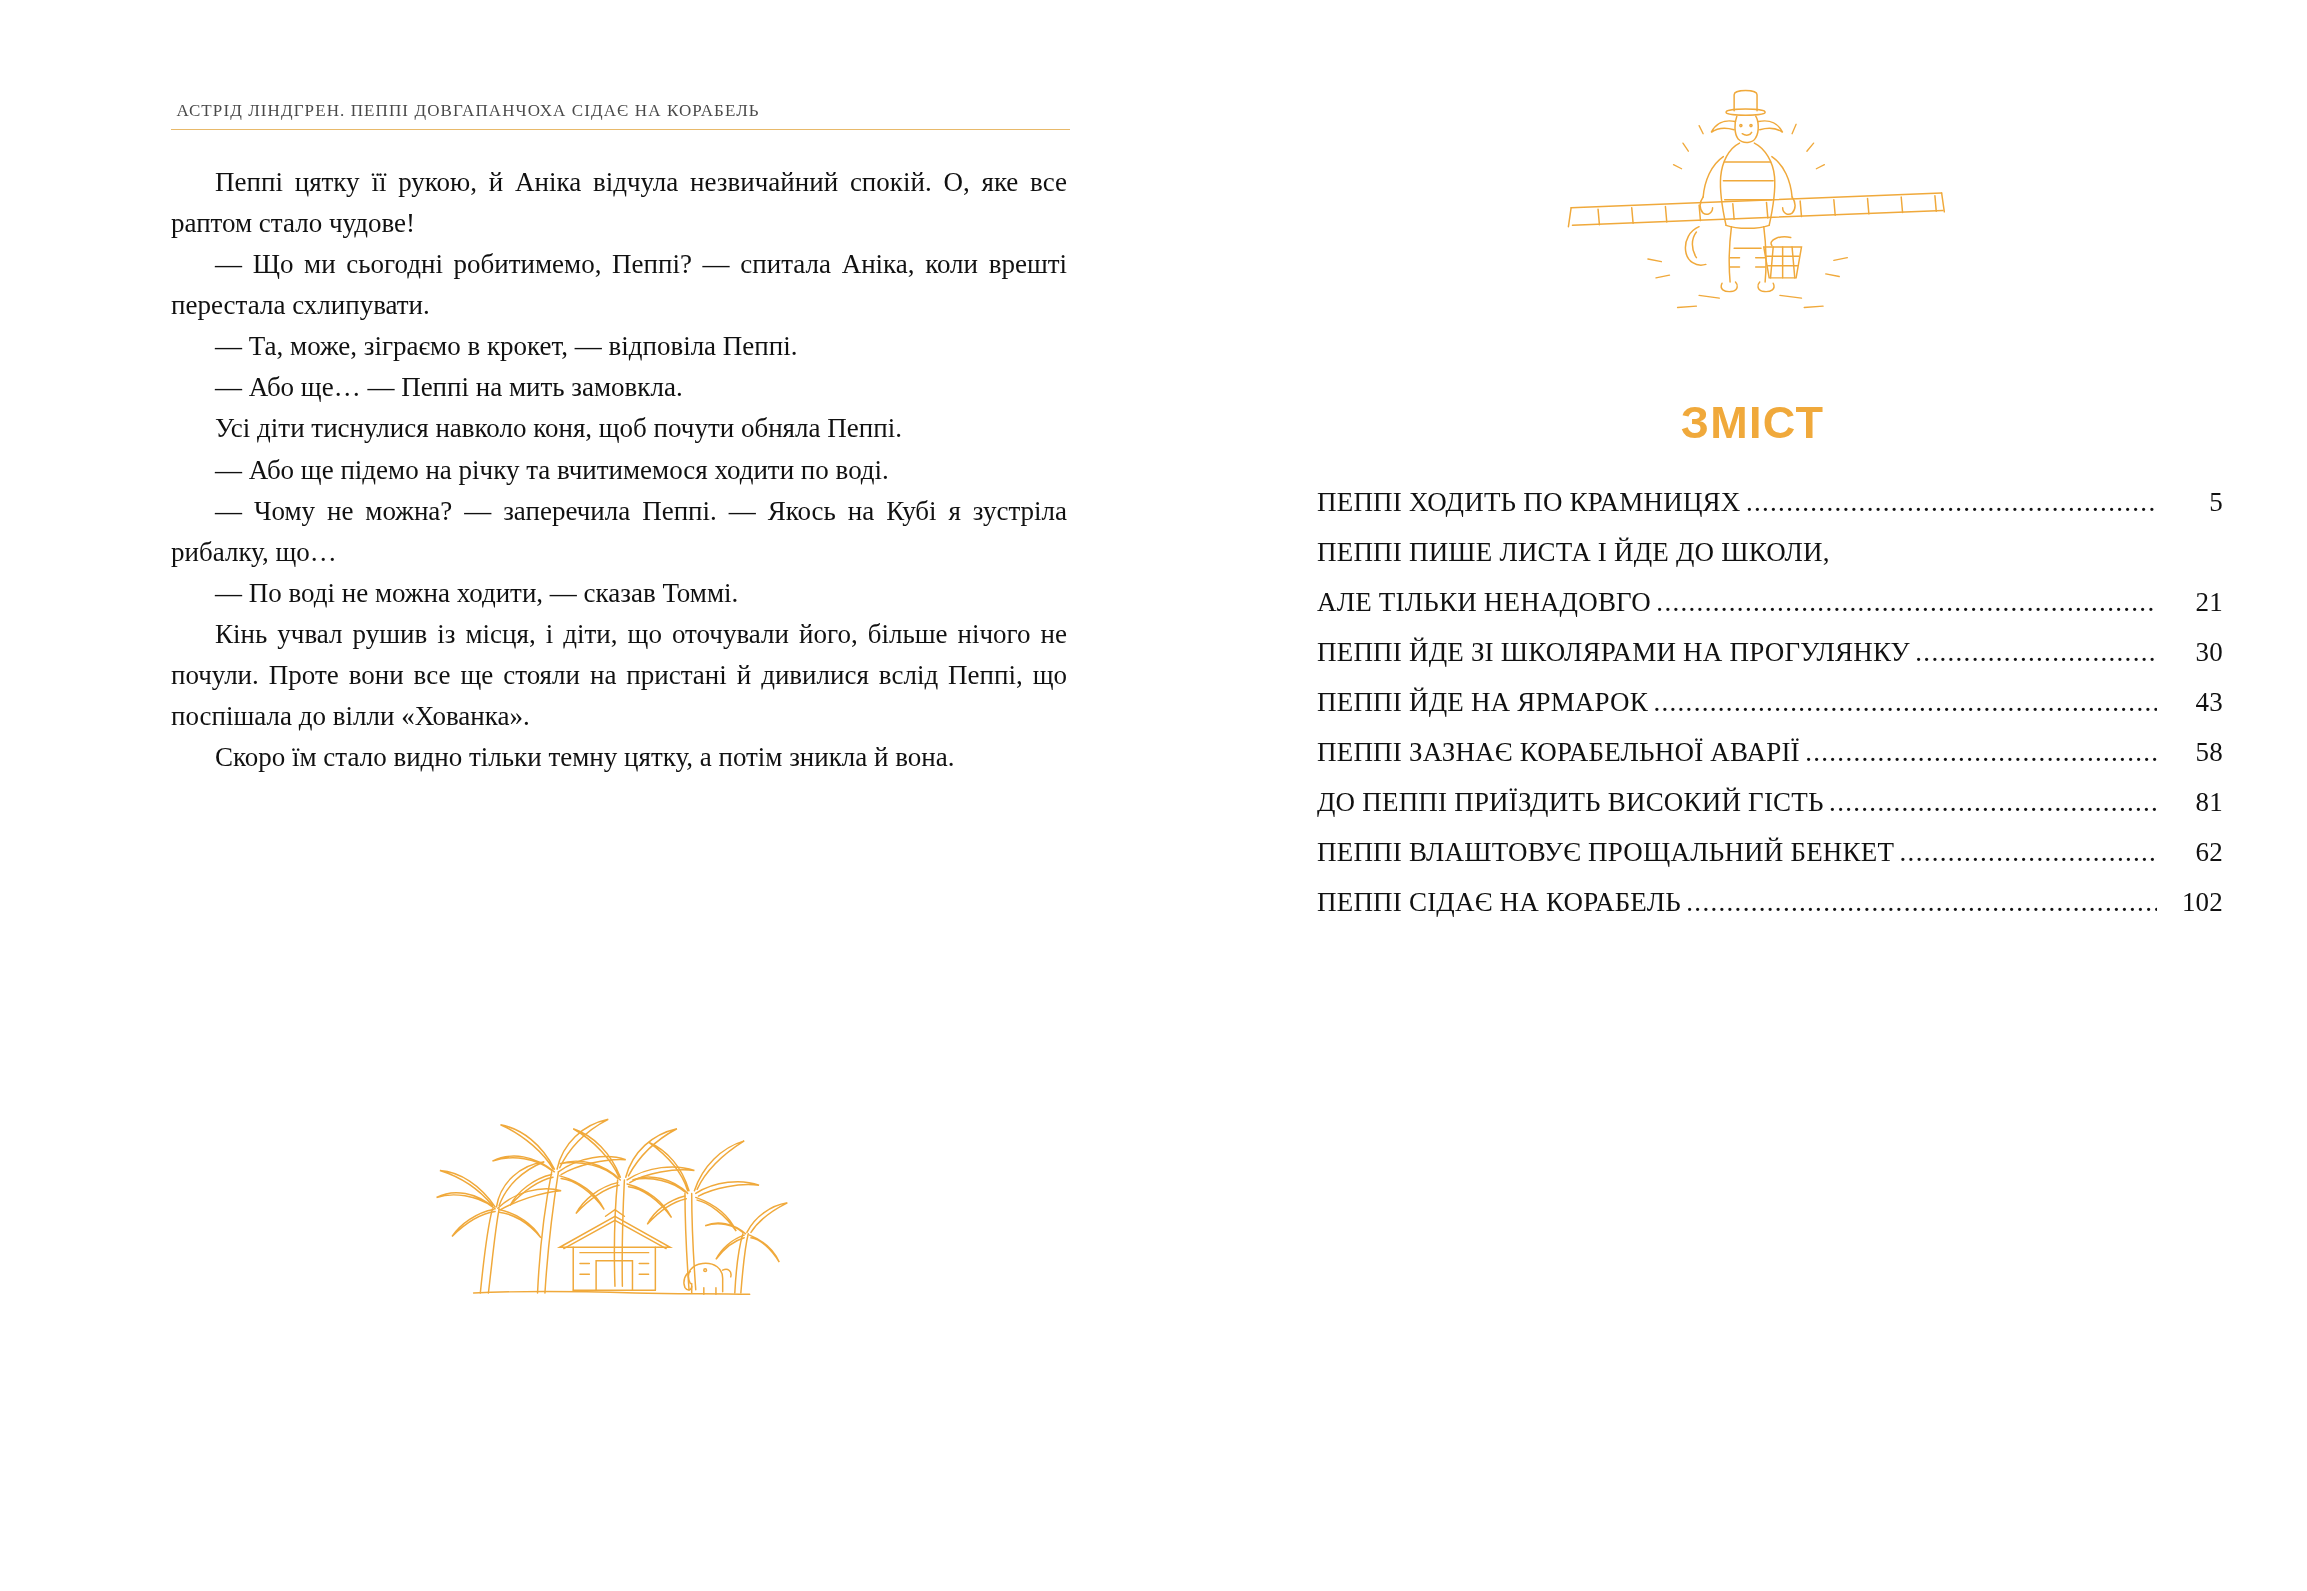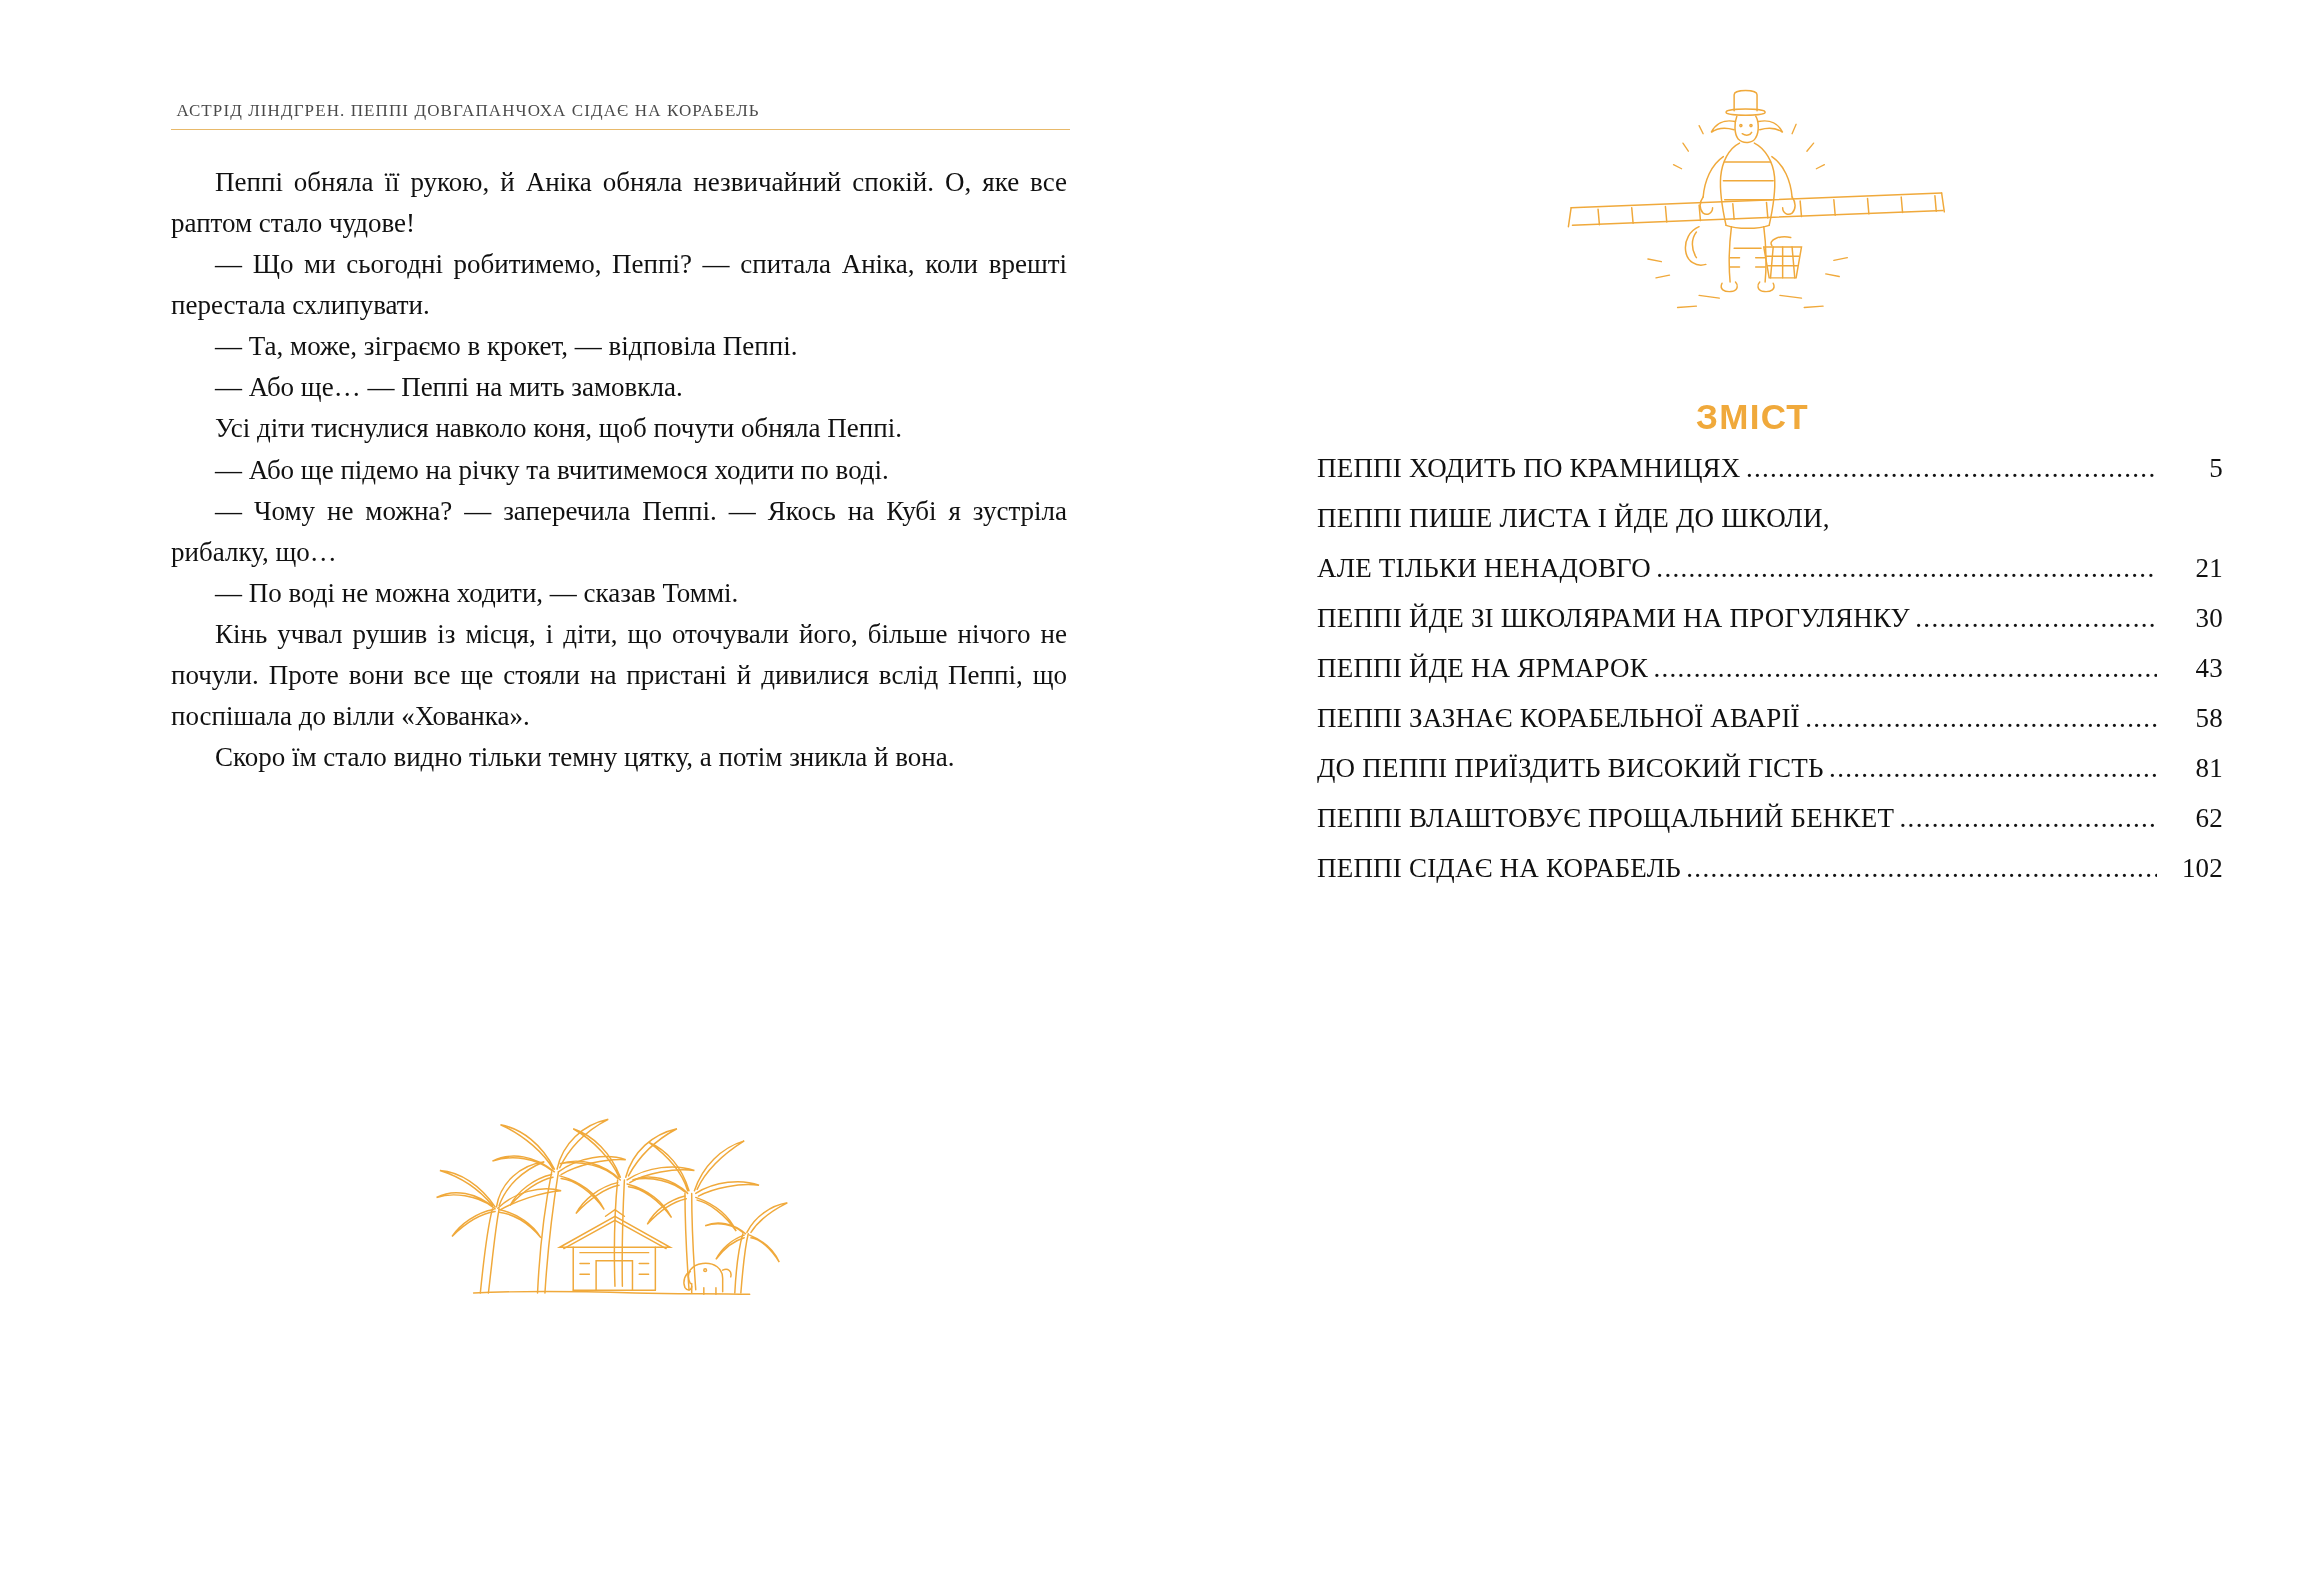--- a/index.html
+++ b/index.html
@@ -86,24 +86,24 @@
     width: 512px;
     height: 290px;
     color: #f0a93b;
     display: block;
   }
   .toc-title {
     text-align: center;
     color: #f0a93b;
     font-family: "Liberation Sans", sans-serif;
     font-weight: bold;
-    font-size: 35px;
+    font-size: 45px;
     letter-spacing: 1.3px;
     margin-top: 25.6px;
-    margin-bottom: 16px;
+    margin-bottom: 38px;
   }
   .toc-list {
     margin: 0 auto;
     width: 906px;
   }
   .toc-row {
     display: flex;
     align-items: baseline;
     font-family: "Liberation Serif", serif;
     font-size: 27px;
@@ -139,21 +139,21 @@
 <div class="spread">
 
   <div class="page-left">
 
     <div class="running-head">
       <div class="running-head-text">АСТРІД ЛІНДГРЕН.  ПЕППІ ДОВГАПАНЧОХА СІДАЄ НА КОРАБЕЛЬ</div>
       <div class="running-head-rule"></div>
     </div>
 
     <div class="body-text">
-      <p>Пеппі обняла її рукою, й Аніка обняла незвичайний спокій. О, яке все раптом стало чудове!</p>
+      <p>Пеппі цятку її рукою, й Аніка відчула незвичайний спокій. О, яке все раптом стало чудове!</p>
       <p>— Що ми сьогодні робитимемо, Пеппі? — спитала Аніка, коли врешті перестала схлипувати.</p>
       <p>— Та, може, зіграємо в крокет, — відповіла Пеппі.</p>
       <p>— Або ще… — Пеппі на мить замовкла.</p>
       <p>Усі діти тиснулися навколо коня, щоб почути обняла Пеппі.</p>
       <p>— Або ще підемо на річку та вчитимемося ходити по воді.</p>
       <p>— Чому не можна? — заперечила Пеппі. — Якось на Кубі я зустріла рибалку, що…</p>
       <p>— По воді не можна ходити, — сказав Томмі.</p>
       <p>Кінь учвал рушив із місця, і діти, що оточували його, більше нічого не почули. Проте вони все ще стояли на пристані й дивилися вслід Пеппі, що поспішала до вілли «Хованка».</p>
       <p>Скоро їм стало видно тільки темну цятку, а потім зникла й вона.</p>
     </div>

